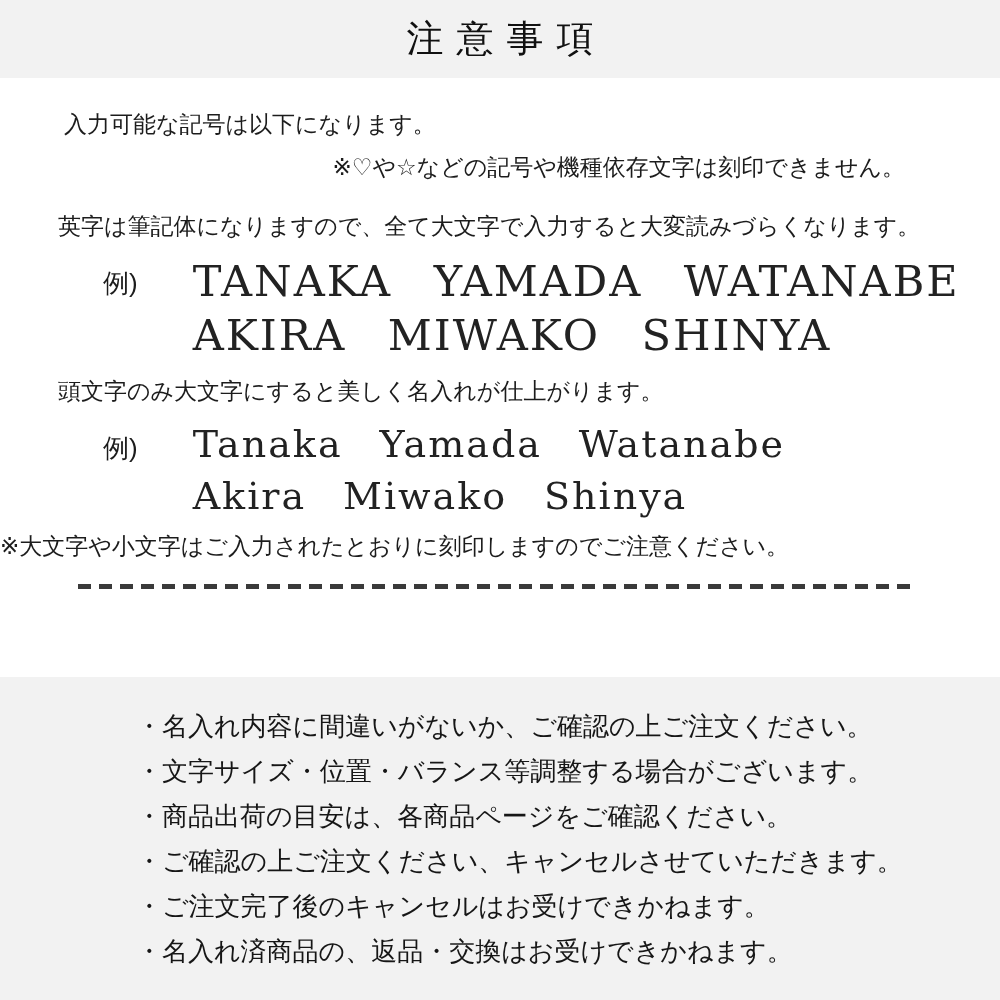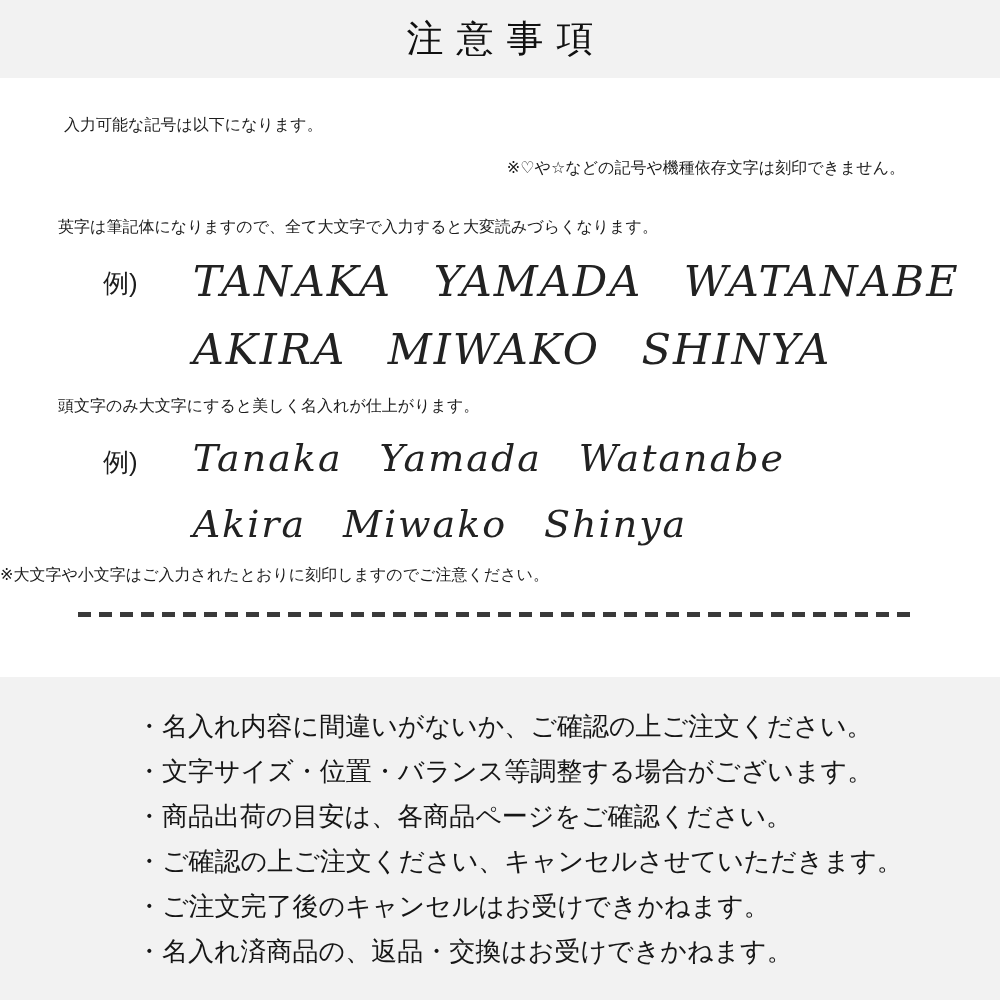--- a/index.html
+++ b/index.html
@@ -17,37 +17,36 @@
     height: 78px; background: #f2f2f2;
     display: flex; align-items: center; justify-content: center;
   }
   .page-title {
     font-size: 37px; letter-spacing: 13px; text-indent: 13px;
     color: #111; font-weight: 500;
   }
 
   
   .white-section { height: 599px; padding-top: 30px; background: #ffffff; }
-  .jp { font-size: 16px; line-height: 33px; color: #1c1c1c; }
+  .jp { font-size: 23px; line-height: 33px; color: #1c1c1c; }
 
   .symbols-intro   { margin: 0 0 0 64px; }
   .symbols-line    { margin: 10px 0 0 100px; letter-spacing: 1px; }
   .note-right-1    { text-align: right; margin: 12px 95px 0 0; }
   .note-right-2    { text-align: right; margin: 10px 95px 0 0; }
   .script-intro-1  { margin: 26px 0 0 58px; }
   .script-intro-2  { margin: 14px 0 0 58px; }
   .case-note       { margin: 8px 55px 0 0; }
 
-  .example-row { display: flex; align-items: flex-start; margin-left: 103px; margin-top: 14px; }
+  .example-row { display: flex; align-items: flex-start; margin-left: 103px; }
   .example-row.first-line { margin-top: 10px; }
   .example-label { font-size: 26px; line-height: 40px; padding-top: 10px; flex: 0 0 auto; }
   .example-label.hidden { visibility: hidden; }
   .script-text {
     font-family: "DejaVu Serif", "Liberation Serif", serif;
-    font-style: italic;
     color: #222;
     margin-left: 55px;
     letter-spacing: 2px;
     word-spacing: 0.6em;
     white-space: nowrap;
   }
   .script-caps  { font-size: 43px; line-height: 56px; }
   .script-row2  { line-height: 52px; }
   .script-lower { font-size: 38px; line-height: 52px; }
 

